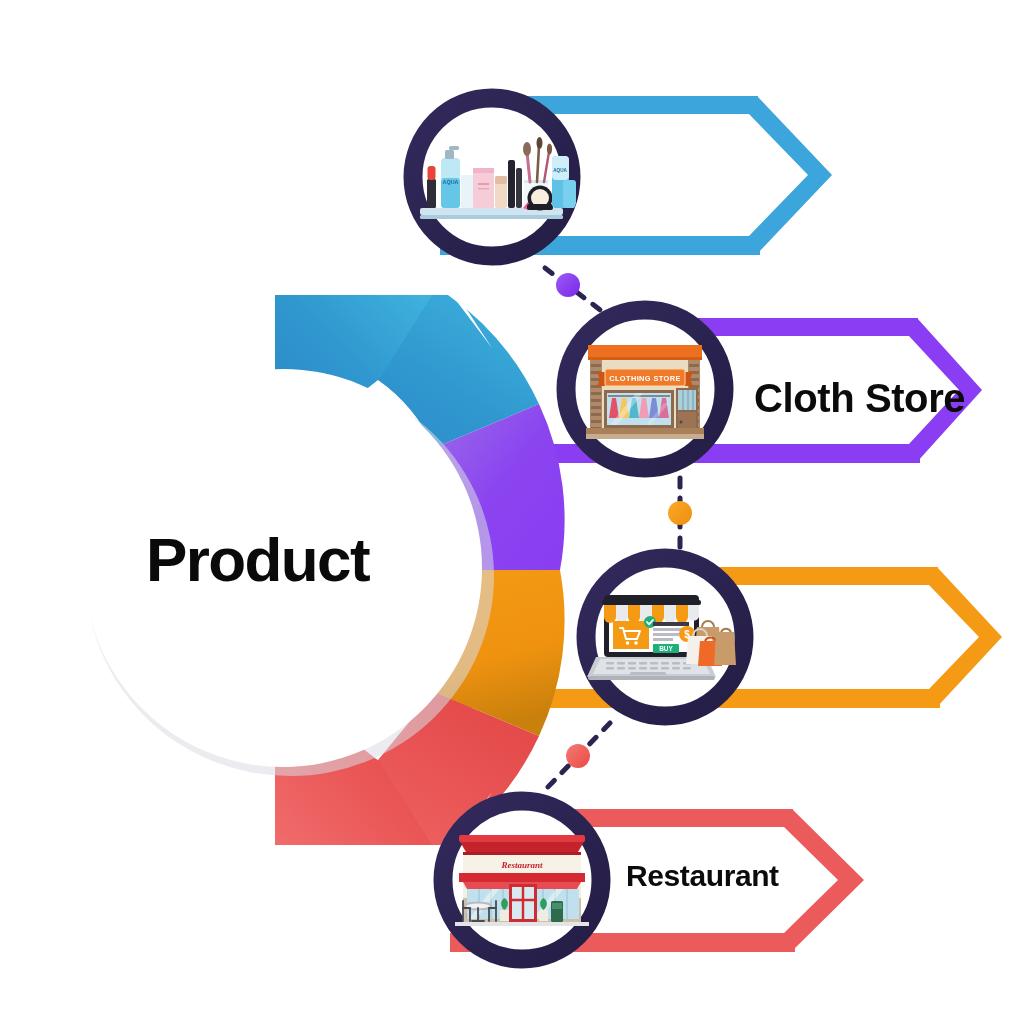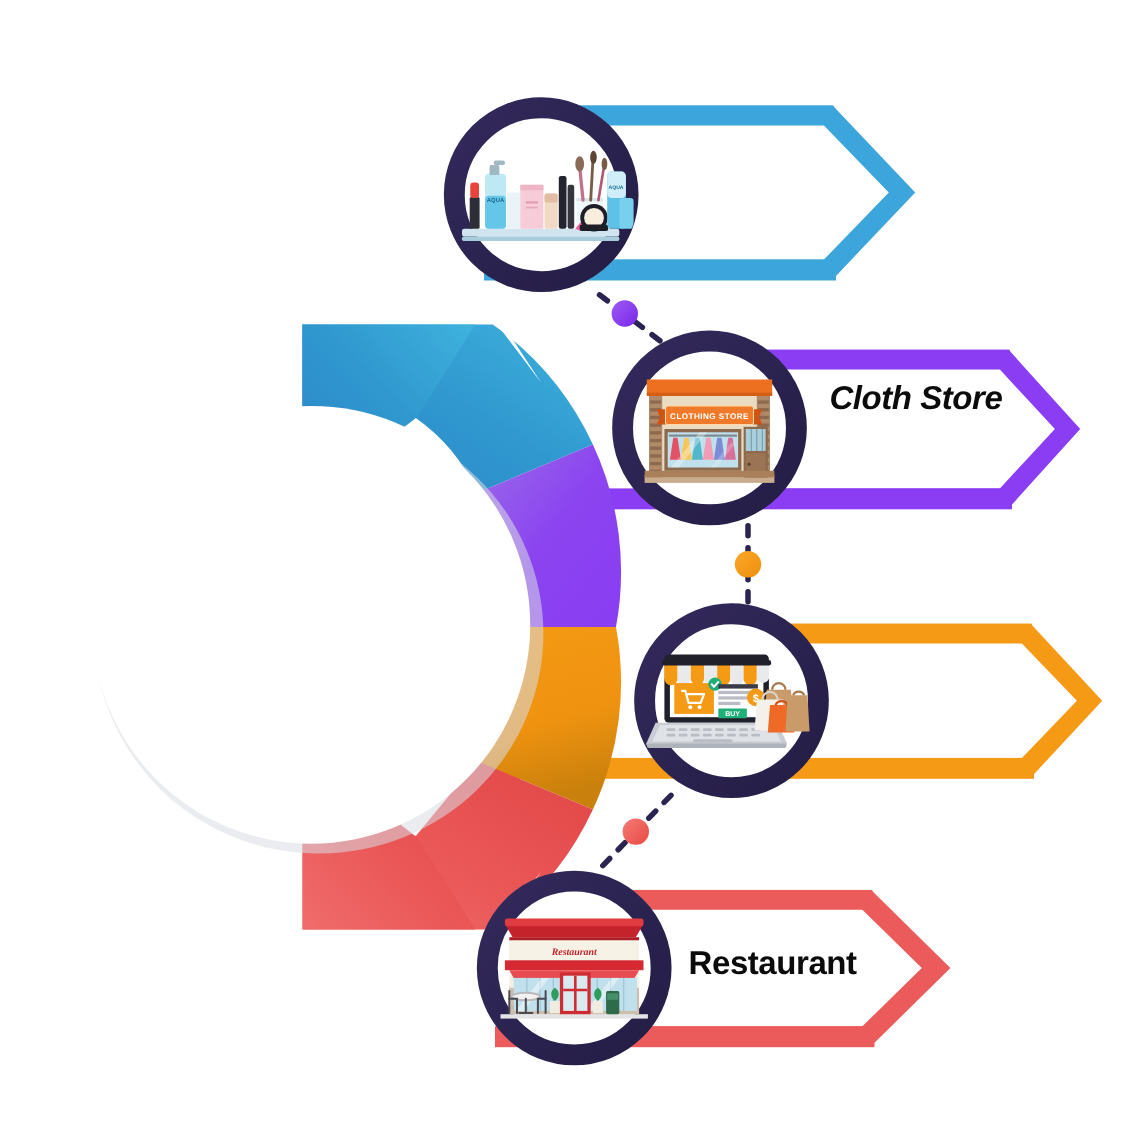--- a/index.html
+++ b/index.html
@@ -483,20 +483,21 @@
           <line x1="472" y1="921" x2="484" y2="921"></line>
           <path d="M463,921 v-13 h7 v13"></path>
           <path d="M463,908 v-7"></path>
           <path d="M489,921 v-13 h7 v13"></path>
           <path d="M496,908 v-7"></path>
         </g>
       </g>
     </g>
   </svg>
 
-
-
-  <div class="lbl" style="left:754px; top:346px; font-size:30px;font-style:italic;">Cloth Store</div>
+  <div class="center-label" id="centerLabel" style="left:146px; top:524px;">Product</div>
+
+
+  <div class="lbl" style="left:754px; top:376px; font-size:40px;">Cloth Store</div>
 
 
   <div class="lbl" style="left:626px; top:859px; font-size:30px;">Restaurant</div>
 
 </div>
 
 </body></html>

